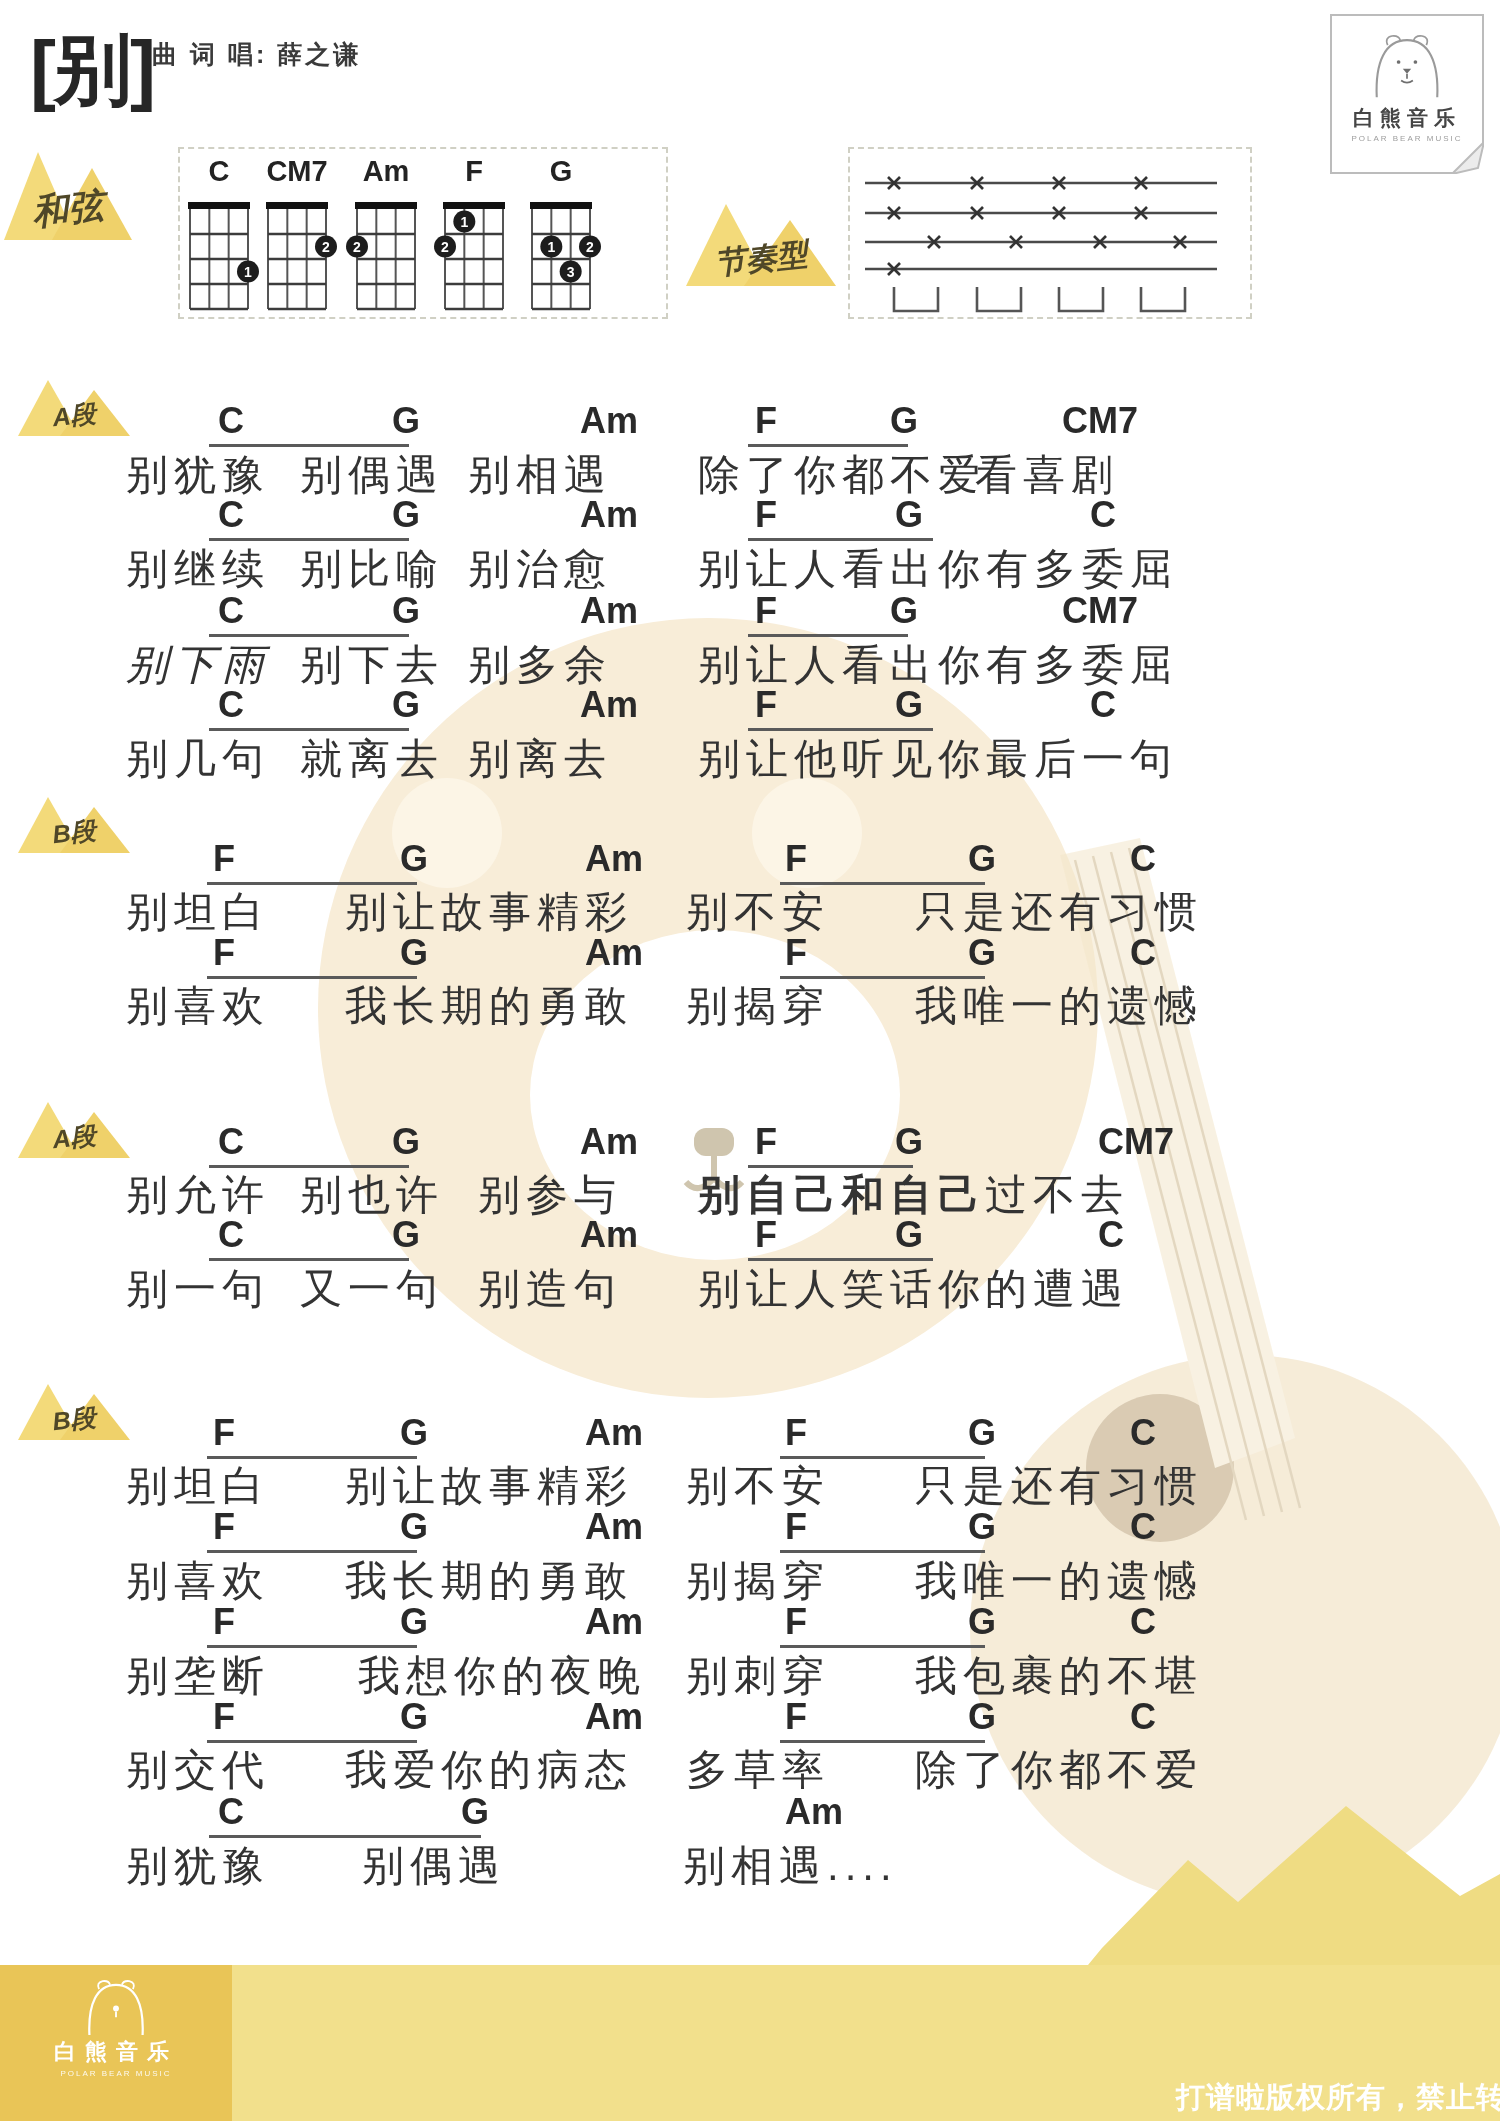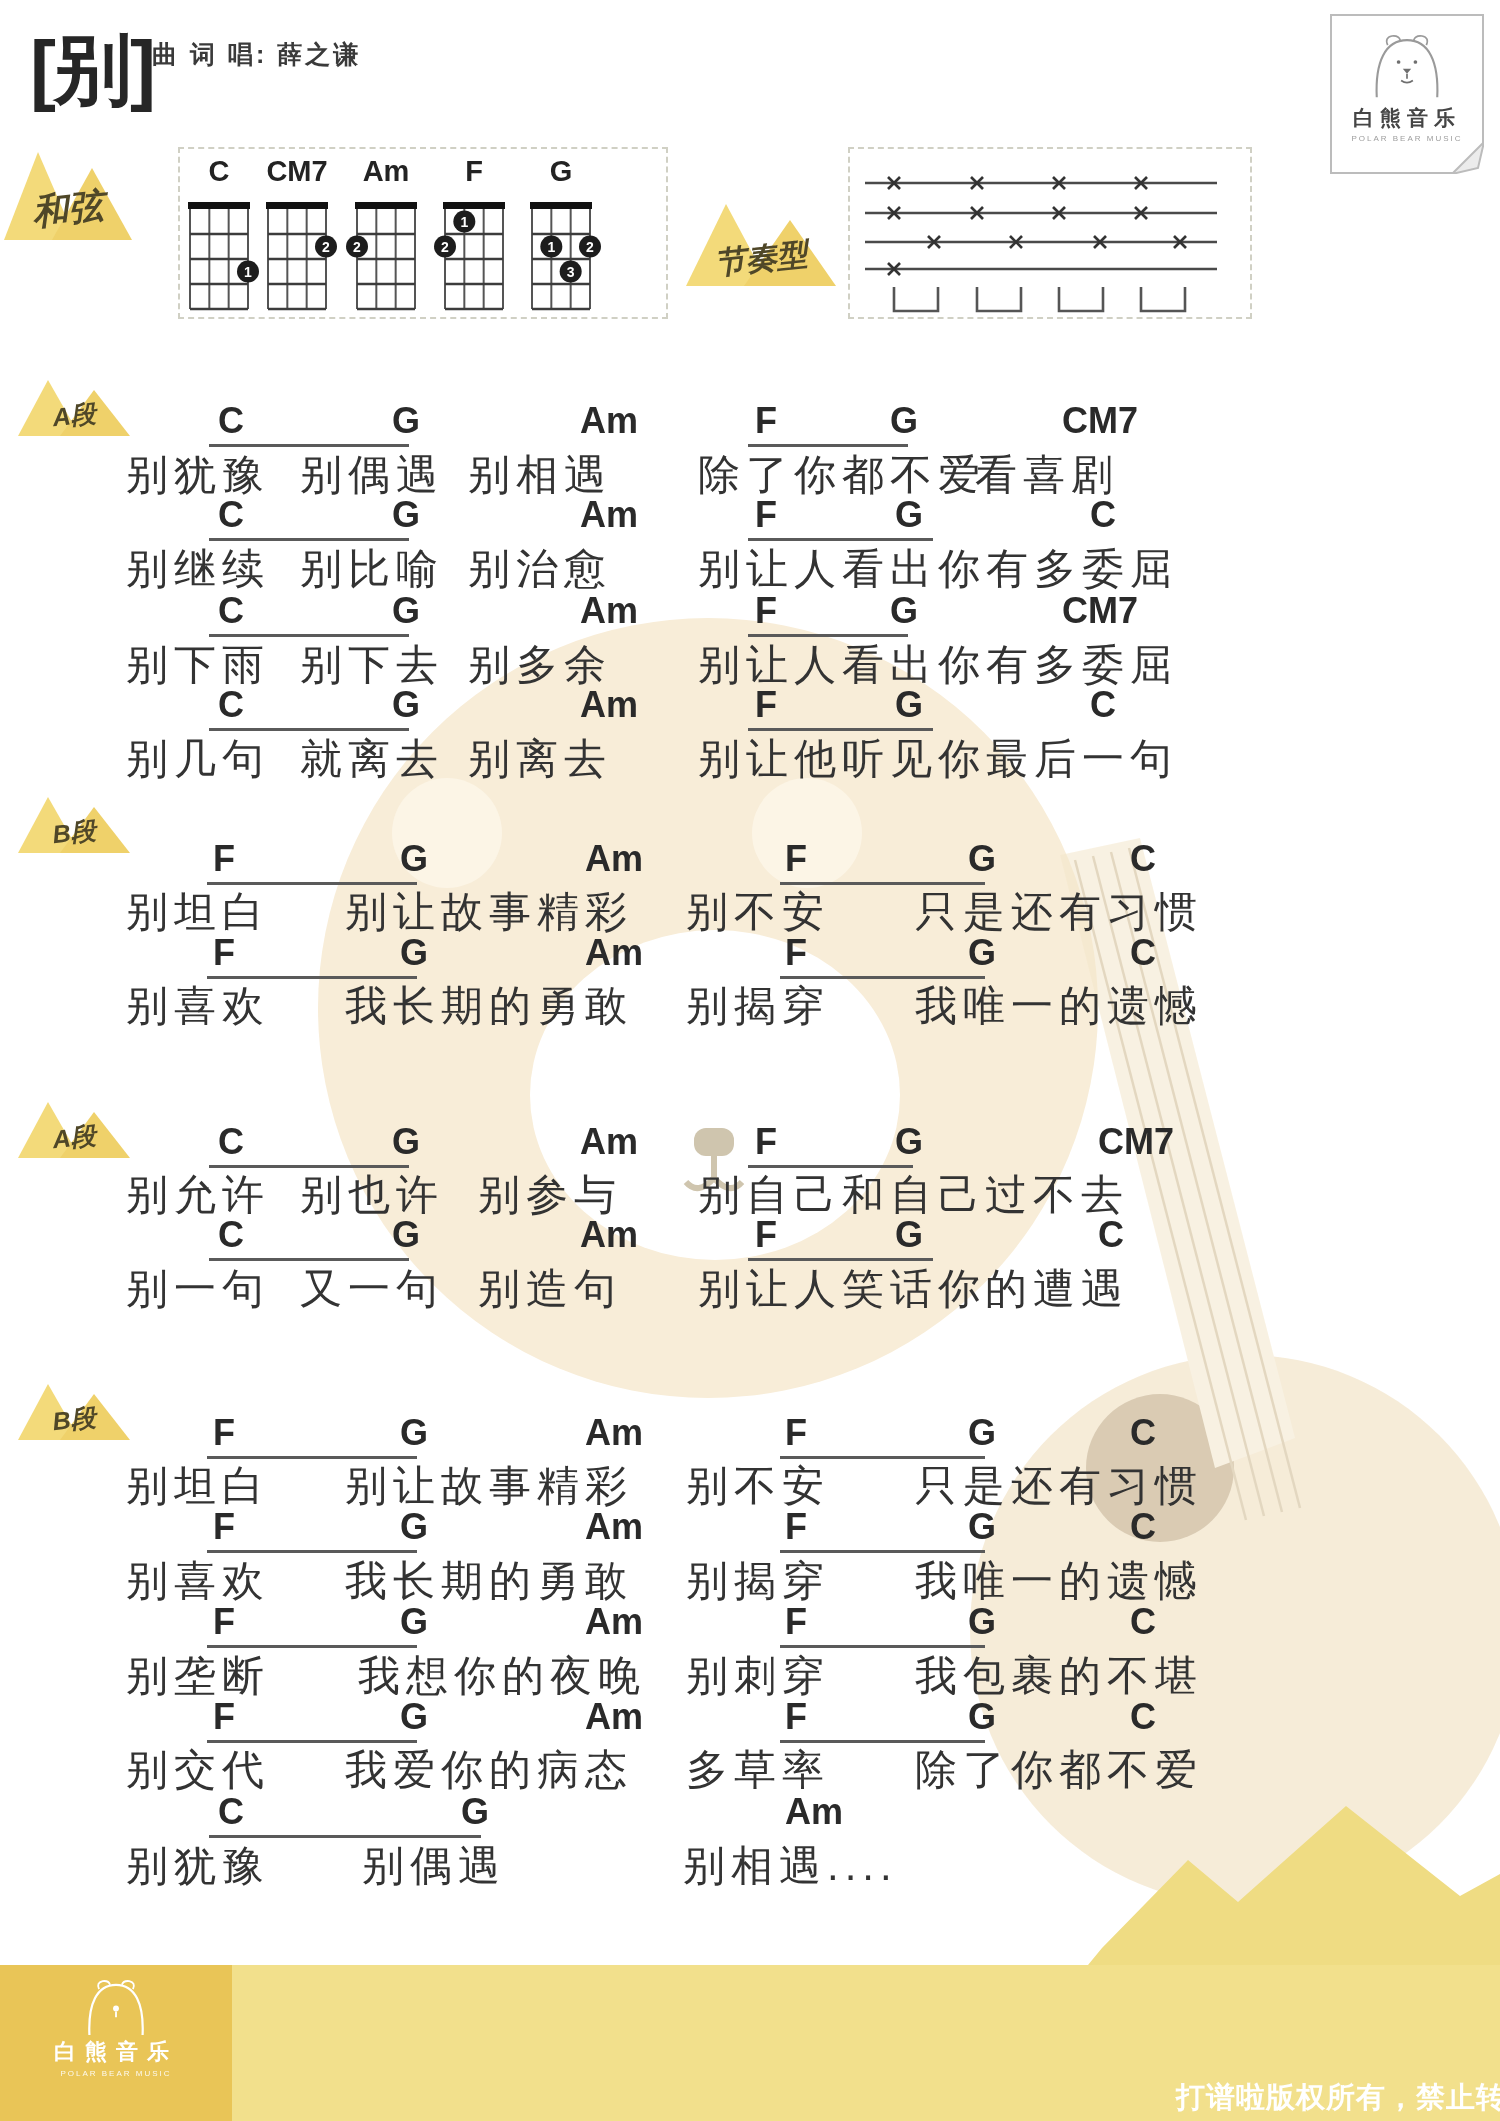--- a/index.html
+++ b/index.html
@@ -297,21 +297,21 @@
       <span class="lyric" style="left: 468px; top: 541px;">别治愈</span>
       <span class="lyric" style="left: 698px; top: 541px;">别让人看出你有多委屈</span>
       <span class="chord" style="left: 218px; top: 590px;">C</span>
       <span class="chord" style="left: 392px; top: 590px;">G</span>
       <span class="chord" style="left: 580px; top: 590px;">Am</span>
       <span class="chord" style="left: 755px; top: 590px;">F</span>
       <span class="chord" style="left: 890px; top: 590px;">G</span>
       <span class="chord" style="left: 1062px; top: 590px;">CM7</span>
       <div class="chord-ul" style="left: 209px; top: 634px; width: 200px;"></div>
       <div class="chord-ul" style="left: 748px; top: 634px; width: 160px;"></div>
-      <span class="lyric" style="left: 126px; top: 637px;">别下雨</span>
+      <span class="lyric" style="left: 126px; top: 637px; font-style: italic;">别下雨</span>
       <span class="lyric" style="left: 300px; top: 637px;">别下去</span>
       <span class="lyric" style="left: 468px; top: 637px;">别多余</span>
       <span class="lyric" style="left: 698px; top: 637px;">别让人看出你有多委屈</span>
       <span class="chord" style="left: 218px; top: 684px;">C</span>
       <span class="chord" style="left: 392px; top: 684px;">G</span>
       <span class="chord" style="left: 580px; top: 684px;">Am</span>
       <span class="chord" style="left: 755px; top: 684px;">F</span>
       <span class="chord" style="left: 895px; top: 684px;">G</span>
       <span class="chord" style="left: 1090px; top: 684px;">C</span>
       <div class="chord-ul" style="left: 209px; top: 728px; width: 200px;"></div>
@@ -358,21 +358,21 @@
       <span class="chord" style="left: 392px; top: 1121px;">G</span>
       <span class="chord" style="left: 580px; top: 1121px;">Am</span>
       <span class="chord" style="left: 755px; top: 1121px;">F</span>
       <span class="chord" style="left: 895px; top: 1121px;">G</span>
       <span class="chord" style="left: 1098px; top: 1121px;">CM7</span>
       <div class="chord-ul" style="left: 209px; top: 1165px; width: 200px;"></div>
       <div class="chord-ul" style="left: 748px; top: 1165px; width: 165px;"></div>
       <span class="lyric" style="left: 126px; top: 1167px;">别允许</span>
       <span class="lyric" style="left: 300px; top: 1167px;">别也许</span>
       <span class="lyric" style="left: 478px; top: 1167px;">别参与</span>
-      <span class="lyric" style="left: 698px; top: 1167px;">别自己和自己</span>
+      <span class="lyric" style="left: 698px; top: 1167px; font-weight: bold;">别自己和自己</span>
       <span class="lyric" style="left: 985px; top: 1167px;">过不去</span>
       <span class="chord" style="left: 218px; top: 1214px;">C</span>
       <span class="chord" style="left: 392px; top: 1214px;">G</span>
       <span class="chord" style="left: 580px; top: 1214px;">Am</span>
       <span class="chord" style="left: 755px; top: 1214px;">F</span>
       <span class="chord" style="left: 895px; top: 1214px;">G</span>
       <span class="chord" style="left: 1098px; top: 1214px;">C</span>
       <div class="chord-ul" style="left: 209px; top: 1258px; width: 200px;"></div>
       <div class="chord-ul" style="left: 748px; top: 1258px; width: 185px;"></div>
       <span class="lyric" style="left: 126px; top: 1261px;">别一句</span>

